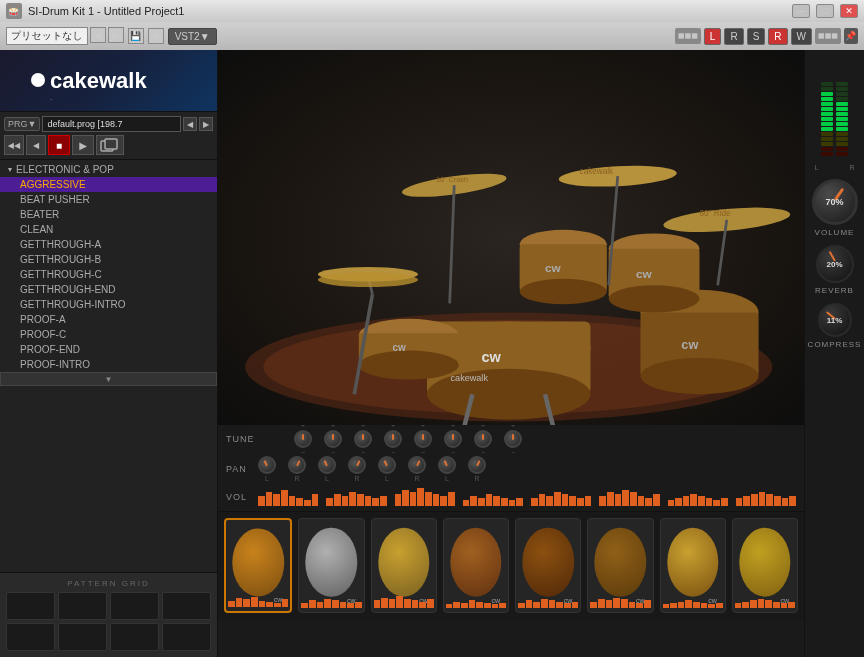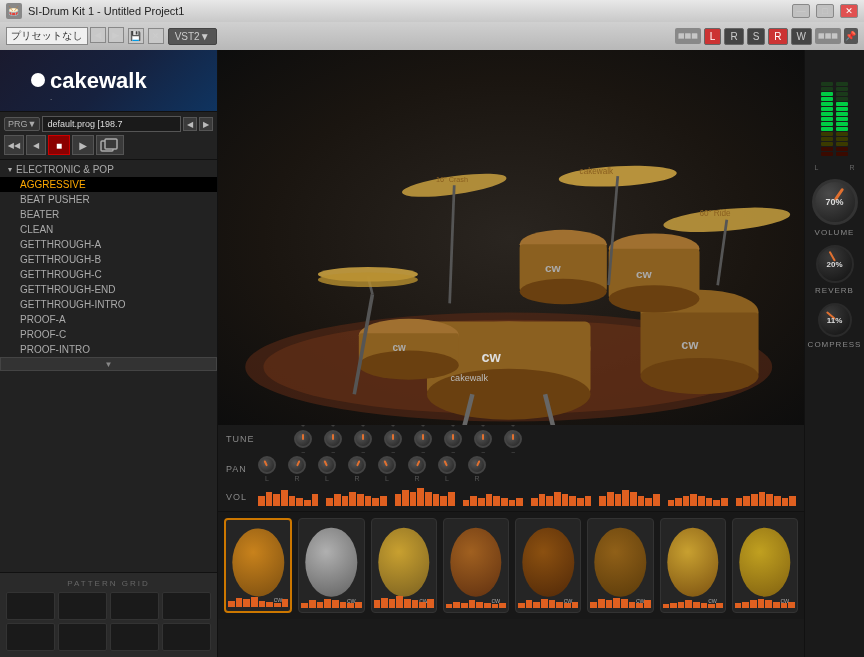--- a/index.html
+++ b/index.html
@@ -243,21 +243,21 @@
       font-size: 8px;
     }
     .preset-item {
       padding: 2px 20px;
       font-size: 10px;
       color: #aaa;
       cursor: pointer;
     }
     .preset-item.active {
       color: #ffaa00;
-      background: #000000;
+      background: #4c1d95;
     }
     .scrollbar-arrow {
       width: 100%;
       height: 14px;
       background: #333;
       border: 1px solid #444;
       display: flex;
       align-items: center;
       justify-content: center;
       font-size: 8px;
@@ -555,20 +555,21 @@
           <div class="preset-item">BEAT PUSHER</div>
           <div class="preset-item">BEATER</div>
           <div class="preset-item">CLEAN</div>
           <div class="preset-item">GETTHROUGH-A</div>
           <div class="preset-item">GETTHROUGH-B</div>
           <div class="preset-item">GETTHROUGH-C</div>
           <div class="preset-item">GETTHROUGH-END</div>
           <div class="preset-item">GETTHROUGH-INTRO</div>
           <div class="preset-item">PROOF-A</div>
           <div class="preset-item">PROOF-C</div>
+          <div class="preset-item">PROOF-END</div>
           <div class="preset-item">PROOF-INTRO</div>
         </div>
       <div class="scrollbar-arrow">▼</div>
     </div>
 
     <div id="pattern-grid">
       <div class="section-label">PATTERN GRID</div>
       <div class="grid-area">
         <div class="grid-cell"></div>
         <div class="grid-cell"></div>

